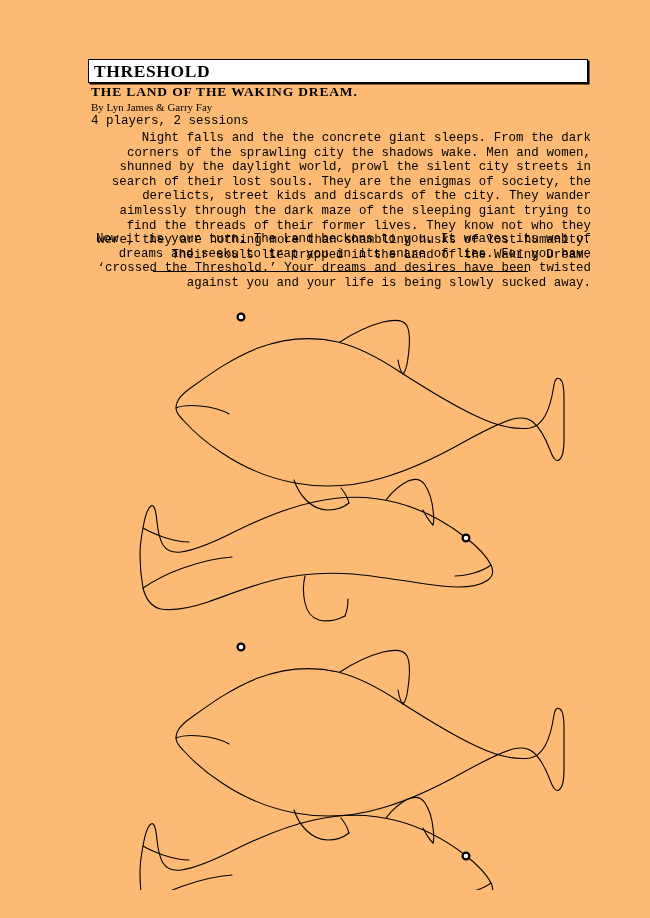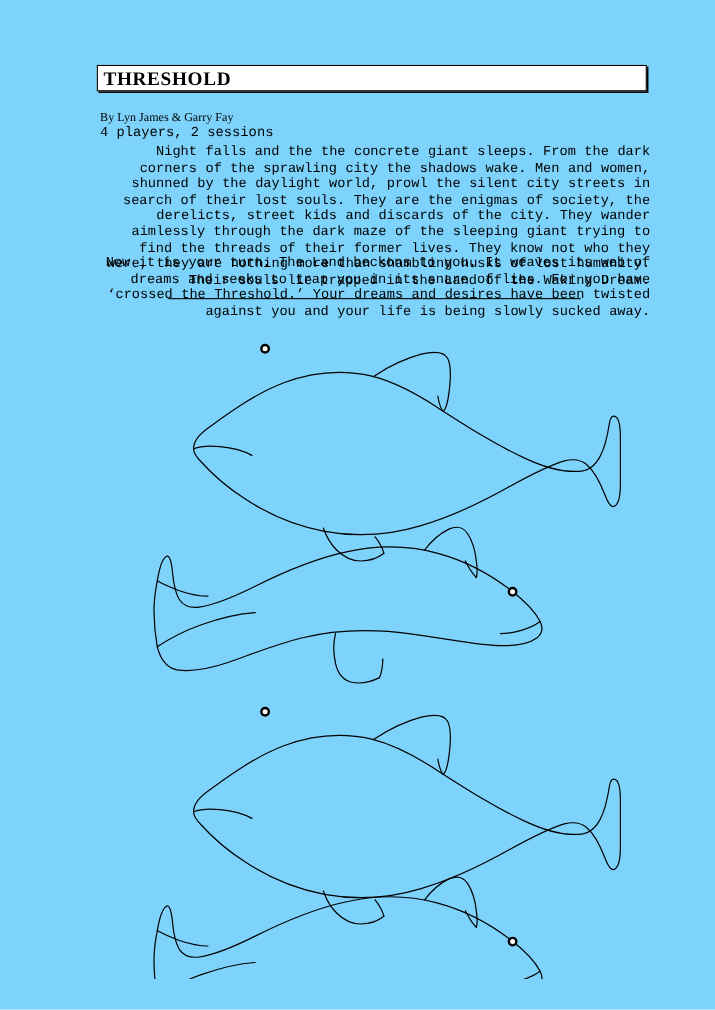--- a/index.html
+++ b/index.html
@@ -14,21 +14,21 @@
     overflow: hidden;
     font-family: "Liberation Serif", serif;
     color: #000000;
   }
 
   .page {
     position: absolute;
     top: 0; left: 0;
     width: 650px;
     height: 918px;
-    background: #7dd3fc;
+    background: #fdba74;
   }
 
   
   .title-box {
     position: absolute;
     left: 88px;
     top: 59px;
     width: 500px;
     height: 24px;
     border: 1px solid #000;
@@ -115,20 +115,21 @@
 </style>
 </head>
 <body>
 
 <div class="page">
 
   <div class="title-box">
     <div class="title-box-text">THRESHOLD</div>
   </div>
 
+  <div class="subtitle">THE LAND OF THE WAKING DREAM.</div>
 
   <div class="byline">By Lyn James &amp; Garry Fay</div>
 
   <div class="playinfo">4 players, 2 sessions</div>
 
   <div class="para para-1">Night falls and the the concrete giant sleeps.  From the dark corners of the sprawling city the shadows wake.  Men and women, shunned by the daylight world, prowl the silent city streets in search of their lost souls.  They are the enigmas of society, the derelicts, street kids and discards of the city.  They wander aimlessly through the dark maze of  the sleeping giant trying to find the threads of their former lives.  They know not who they were, they are nothing  more than shambling husks of lost humanity.  Their souls lie trapped in the Land of the Waking Dream.</div>
 
   <div class="para para-2">Now it is your turn.  The Land beckons to you.  It weaves its web of dreams and seeks to trap you in its snare of lies.  For you have ‘crossed the Threshold.’  Your dreams and desires have been twisted against you and your life is being slowly sucked away.</div>
 
   <div class="divider"></div>

